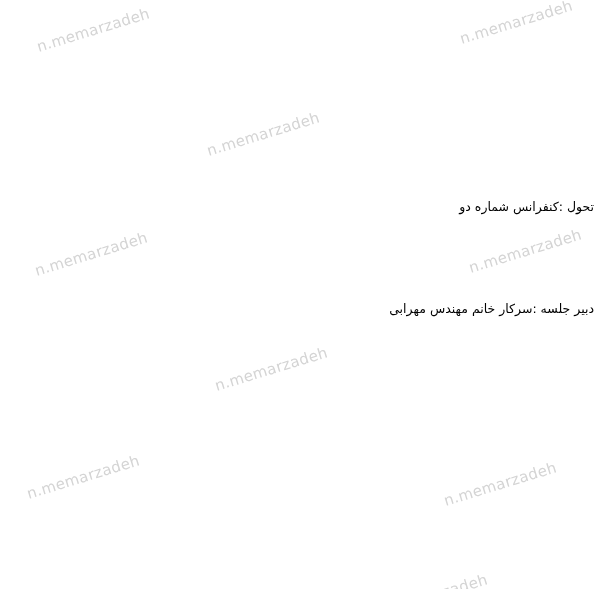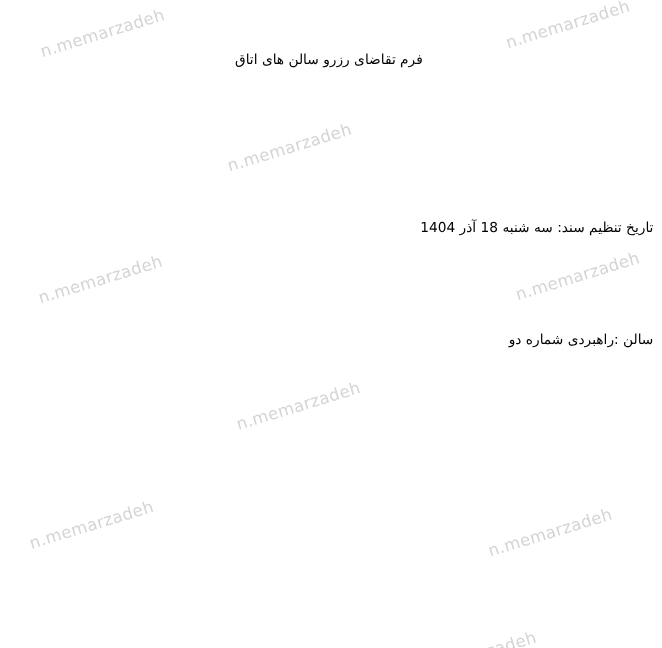--- a/index.html
+++ b/index.html
@@ -52,27 +52,26 @@
   <div class="wm" style="left: 205px; top: 127px; color: rgb(212, 212, 212);">n.memarzadeh</div>
   <div class="wm" style="left: 33px; top: 247px; color: rgb(212, 212, 212);">n.memarzadeh</div>
   <div class="wm" style="left: 467px; top: 244px; color: rgb(212, 212, 212);">n.memarzadeh</div>
   <div class="wm" style="left: 213px; top: 362px; color: rgb(212, 212, 212);">n.memarzadeh</div>
   <div class="wm" style="left: 25px; top: 470px; color: rgb(212, 212, 212);">n.memarzadeh</div>
   <div class="wm" style="left: 442px; top: 477px; color: rgb(212, 212, 212);">n.memarzadeh</div>
   <div class="wm" style="left: 373px; top: 589px; color: rgb(212, 212, 212);">n.memarzadeh</div>
 </div>
 
 <div class="doc" style="color: rgb(0, 0, 0);">
-  <div class="line title">فرم تقاضای رزرو سالن های اتاق</div>
   <div class="blank"></div>
   <div class="blank"></div>
-  <div class="line">تاریخ تنظیم سند: سه شنبه 18 آذر 1404</div>
   <div class="blank"></div>
-  <div class="line">سالن :راهبردی شماره دو</div>
+  <div class="line">تحول :کنفرانس شماره دو</div>
   <div class="blank"></div>
+  <div class="line">دبیر جلسه :سرکار خانم مهندس مهرابی</div>
   
   
   
   
   
   
   
   
   
   

